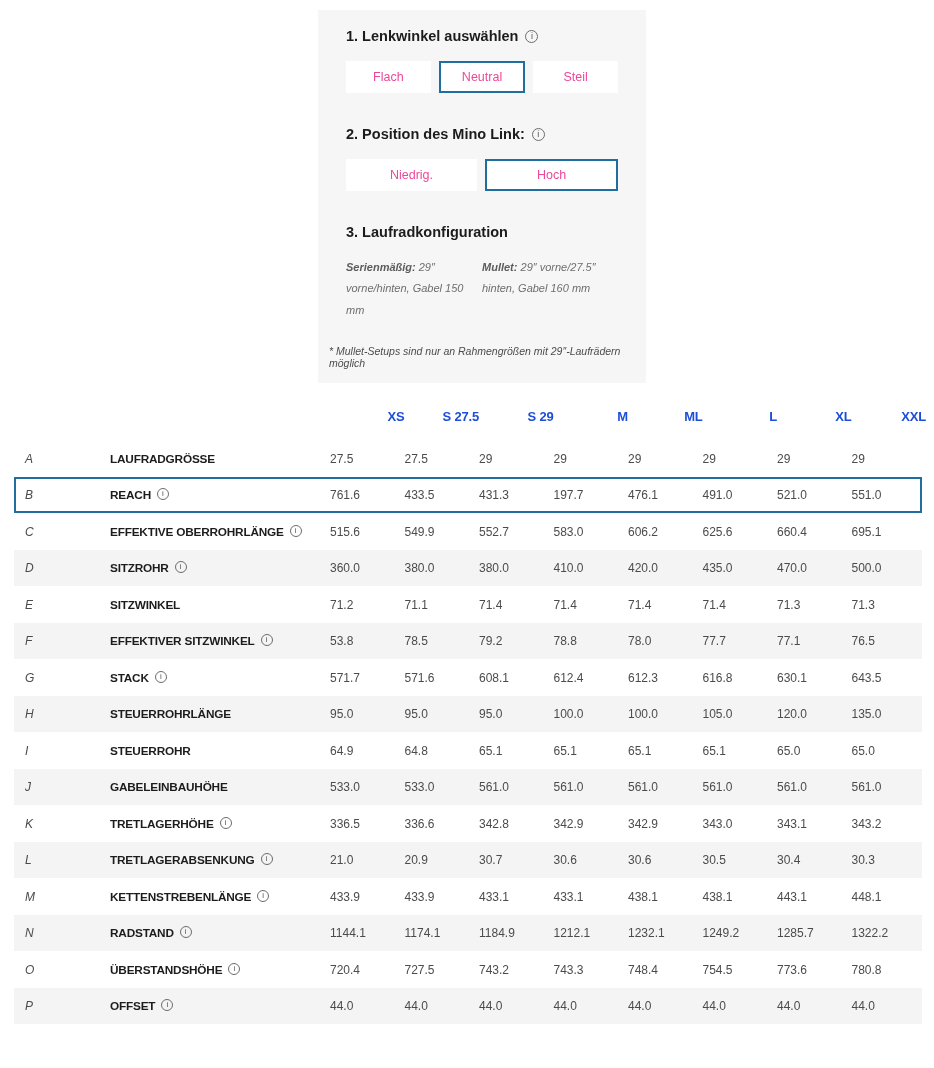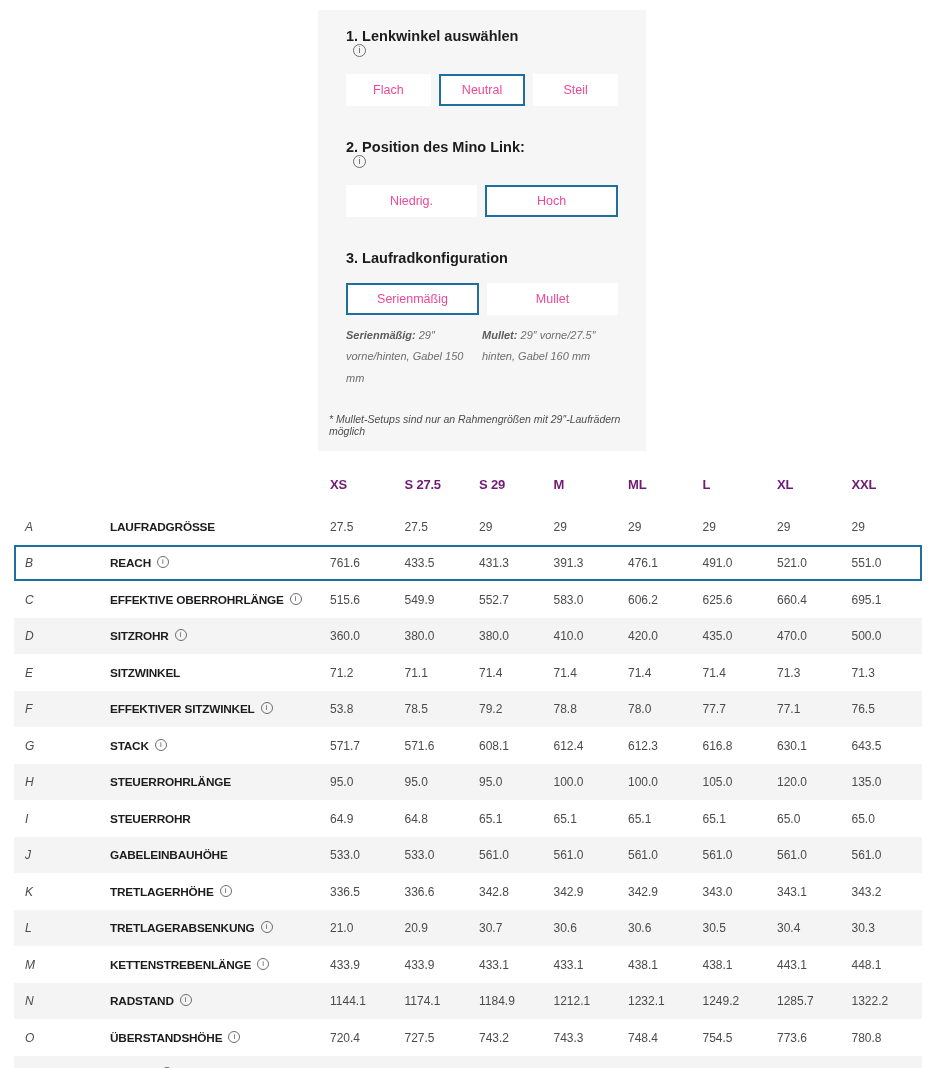--- a/index.html
+++ b/index.html
@@ -19,22 +19,21 @@
     background: var(--panel-bg);
     padding: 18px 10px 14px 10px;
   }
   .cfg-section { margin: 0 18px; }
   .cfg-title {
     font-size: 14.5px;
     font-weight: bold;
     color: #1c1c1c;
     margin-bottom: 17px;
     display: flex;
-    align-items: flex-start;
-    flex-direction: column;
+    align-items: center;
   }
   .info-icon {
     display: inline-block;
     width: 13px; height: 13px;
     border: 1px solid #6d6d6d;
     border-radius: 50%;
     font-size: 9px;
     line-height: 11px;
     text-align: center;
     color: #555;
@@ -78,22 +77,23 @@
   .geo-grid-row {
     display: grid;
     grid-template-columns: 85px 220px repeat(8, 74.5px);
     align-items: center;
     padding-left: 11px;
   }
   .geo-header { height: 30px; margin-bottom: 9px; }
   .geo-header .col-head {
     font-size: 13px;
     font-weight: bold;
-    color: #701a75;
+    color: #1d4ed8;
     letter-spacing: -0.2px;
+    text-align: right;
   }
   .geo-row { height: 36.5px; background: #ffffff; }
   .geo-row.striped { background: var(--stripe); }
   .geo-row.highlight { box-shadow: inset 0 0 0 2px var(--accent); background: #ffffff; }
   .row-letter {
     font-size: 12px;
     font-style: italic;
     color: #4b4b4b;
   }
   .row-label {
@@ -136,24 +136,20 @@
     </div>
     <div class="btn-row">
       <button class="opt-btn">Niedrig.</button>
       <button class="opt-btn selected">Hoch</button>
     </div>
   </div>
 
   <div class="cfg-section">
     <div class="cfg-title">
       <span>3. Laufradkonfiguration</span>
-    </div>
-    <div class="btn-row last">
-      <button class="opt-btn selected">Serienmäßig</button>
-      <button class="opt-btn">Mullet</button>
     </div>
     <div class="captions">
       <div class="caption"><b>Serienmäßig:</b><span> 29″ vorne/hinten, Gabel 150 mm</span></div>
       <div class="caption"><b>Mullet:</b><span> 29″ vorne/27.5″ hinten, Gabel 160 mm</span></div>
     </div>
   </div>
 
   <div class="footnote">* Mullet-Setups sind nur an Rahmengrößen mit 29″-Laufrädern möglich</div>
 </div>
 
@@ -187,21 +183,21 @@
       </div>
       <div class="geo-grid-row geo-row highlight">
         <span class="row-letter">B</span>
         <span class="row-label">
           <span>REACH</span>
           <span class="info-icon">i</span>
         </span>
         <span class="cell-value">761.6</span>
         <span class="cell-value">433.5</span>
         <span class="cell-value">431.3</span>
-        <span class="cell-value">391.3</span>
+        <span class="cell-value">197.7</span>
         <span class="cell-value">476.1</span>
         <span class="cell-value">491.0</span>
         <span class="cell-value">521.0</span>
         <span class="cell-value">551.0</span>
       </div>
       <div class="geo-grid-row geo-row">
         <span class="row-letter">C</span>
         <span class="row-label">
           <span>EFFEKTIVE OBERROHRLÄNGE</span>
           <span class="info-icon">i</span>

